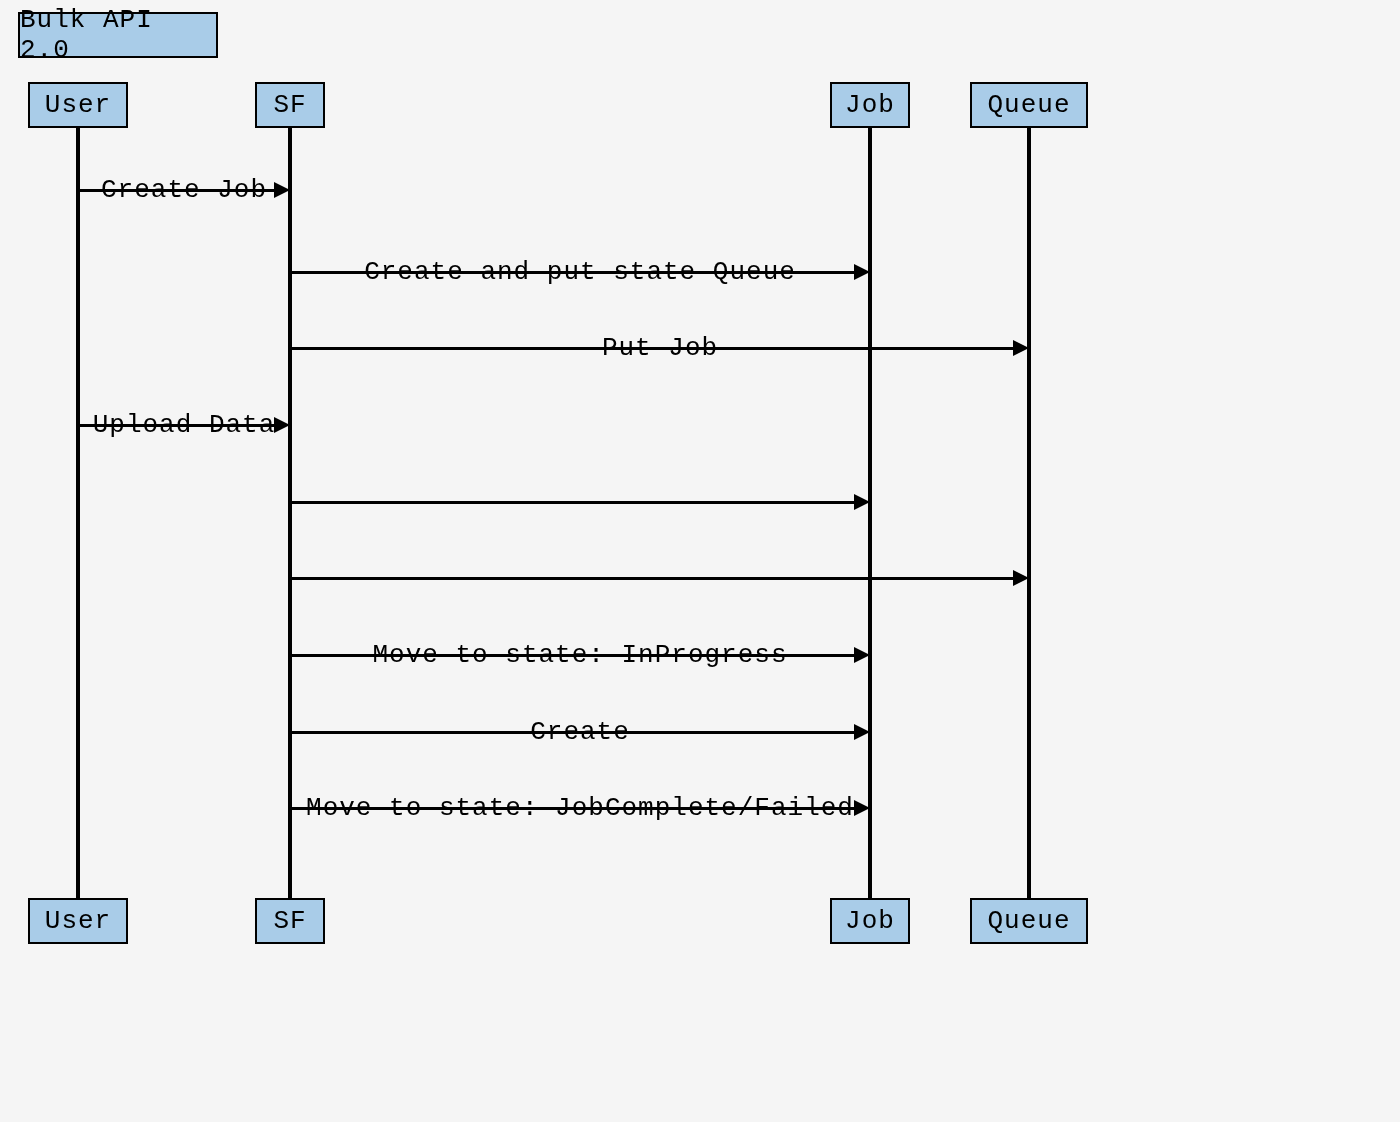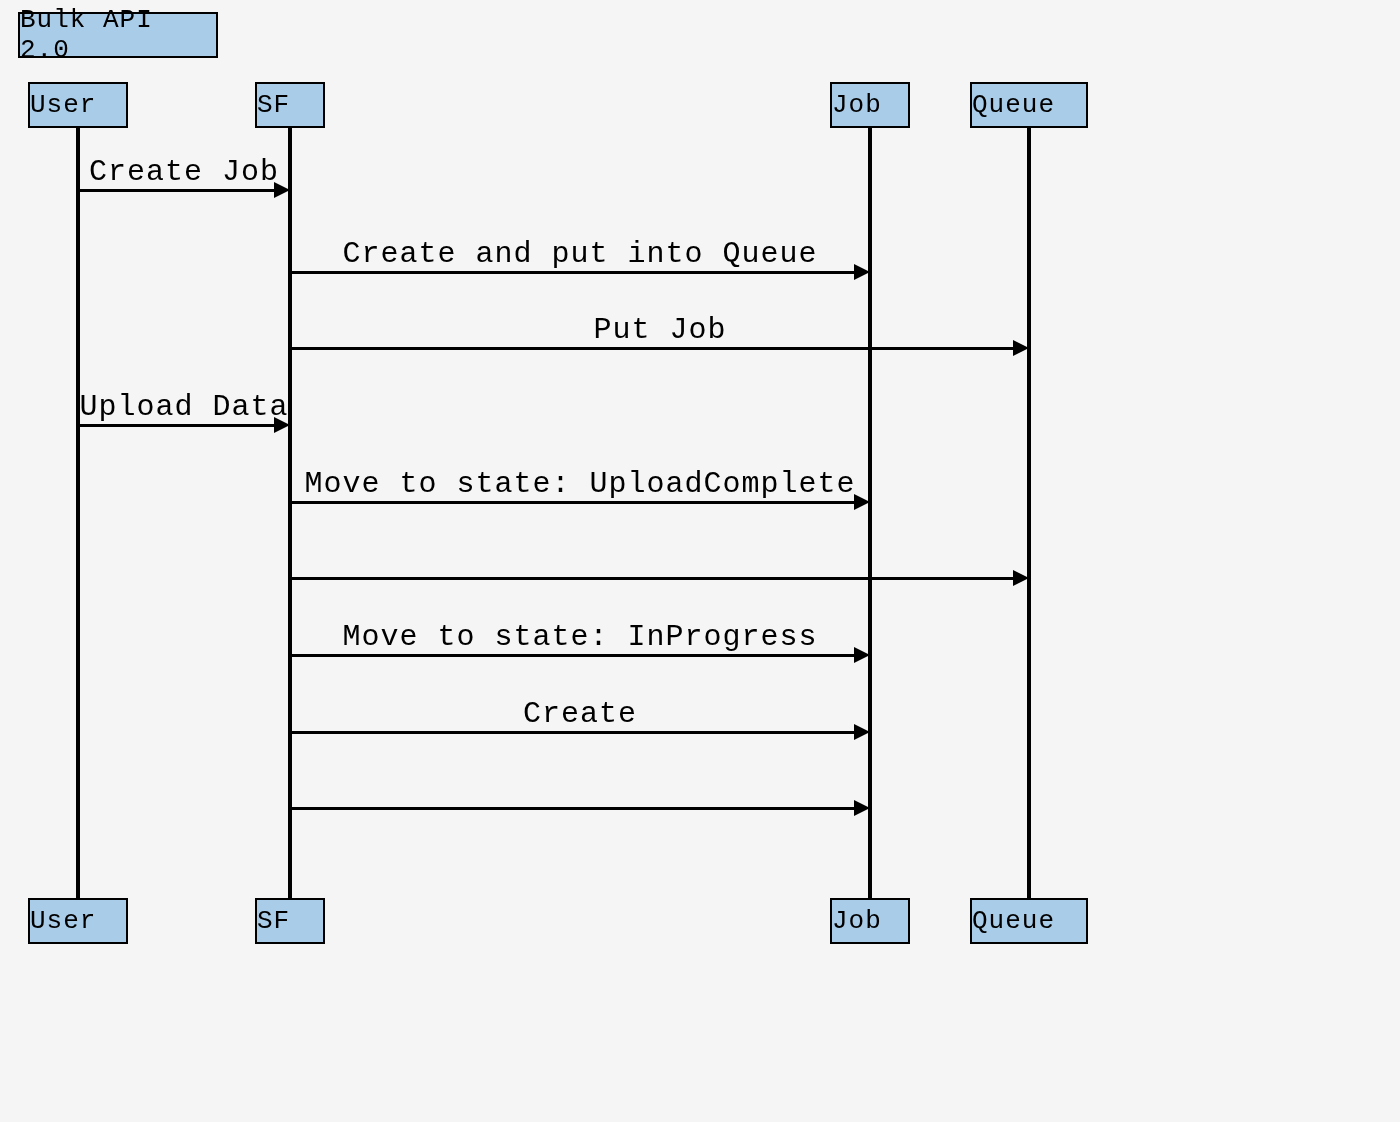--- a/index.html
+++ b/index.html
@@ -13,21 +13,21 @@
     width: 1400px;
     height: 1122px;
   }
   .box {
     position: absolute;
     background: #a9cce8;
     border: 2px solid #000;
     box-sizing: border-box;
     display: flex;
     align-items: center;
-    justify-content: flex-start;
+    justify-content: center;
     font-size: 26px;
     letter-spacing: 1px;
   }
   .lifeline {
     position: absolute;
     width: 4px;
     background: #000;
   }
   .msgline {
     position: absolute;
@@ -37,25 +37,26 @@
   .arrowR {
     position: absolute;
     width: 0; height: 0;
     border-top: 8px solid transparent;
     border-bottom: 8px solid transparent;
     border-left: 16px solid #000;
     transform: translateY(-50%);
   }
   .msgtext {
     position: absolute;
-    font-size: 30px;
+    font-size: 26px;
     letter-spacing: 1px;
     white-space: nowrap;
     text-align: center;
     transform: translateX(-50%);
+    margin-top: 20px;
   }
 </style>
 </head>
 <body>
 
 <div class="canvas">
 
   <div class="box" style="left:18px; top:12px; width:200px; height:46px;">
     <span>Bulk API 2.0</span>
   </div>
@@ -90,41 +91,41 @@
   <div class="box" style="left:970px; top:898px; width:118px; height:46px;">
     <span>Queue</span>
   </div>
 
   <div class="msgline" style="left:78px; top:189px; width:196px;"></div>
   <div class="arrowR" style="left:274px; top:190px;"></div>
   <div class="msgtext" style="left:184px; top:155px;">Create Job</div>
 
   <div class="msgline" style="left:290px; top:271px; width:564px;"></div>
   <div class="arrowR" style="left:854px; top:272px;"></div>
-  <div class="msgtext" style="left:580px; top:237px;">Create and put into Queue</div>
+  <div class="msgtext" style="left:580px; top:237px;">Create and put state Queue</div>
 
   <div class="msgline" style="left:290px; top:347px; width:723px;"></div>
   <div class="arrowR" style="left:1013px; top:348px;"></div>
   <div class="msgtext" style="left:660px; top:313px;font-family:Liberation Mono, monospace;">Put Job</div>
 
   <div class="msgline" style="left:78px; top:424px; width:196px;"></div>
   <div class="arrowR" style="left:274px; top:425px;"></div>
   <div class="msgtext" style="left:184px; top:390px;text-align:center;">Upload Data</div>
 
   <div class="msgline" style="left:290px; top:501px; width:564px;"></div>
   <div class="arrowR" style="left:854px; top:502px;"></div>
-  <div class="msgtext" style="left:580px; top:467px;">Move to state: UploadComplete</div>
 
   <div class="msgline" style="left:290px; top:577px; width:723px;"></div>
   <div class="arrowR" style="left:1013px; top:578px;"></div>
 
   <div class="msgline" style="left:290px; top:654px; width:564px;"></div>
   <div class="arrowR" style="left:854px; top:655px;"></div>
   <div class="msgtext" style="left:580px; top:620px;">Move to state: InProgress</div>
 
   <div class="msgline" style="left:290px; top:731px; width:564px;"></div>
   <div class="arrowR" style="left:854px; top:732px;"></div>
   <div class="msgtext" style="left:580px; top:697px;">Create</div>
 
   <div class="msgline" style="left:290px; top:807px; width:564px;"></div>
   <div class="arrowR" style="left:854px; top:808px;"></div>
+  <div class="msgtext" style="left:580px; top:773px;">Move to state: JobComplete/Failed</div>
 
 </div>
 
 </body></html>

